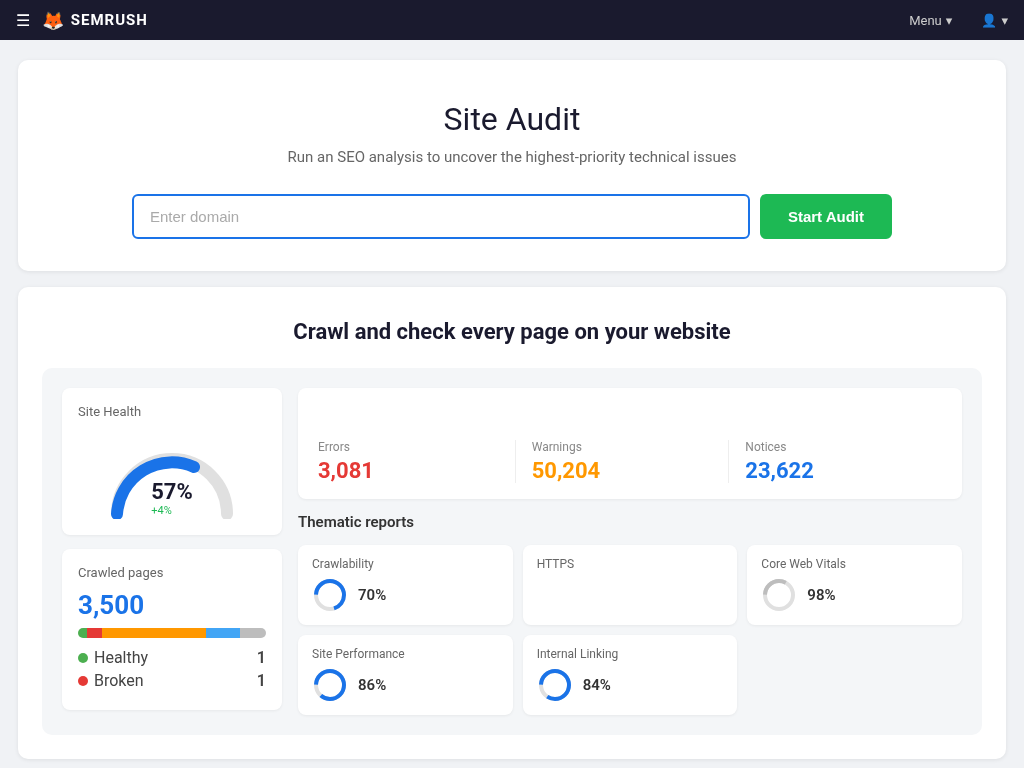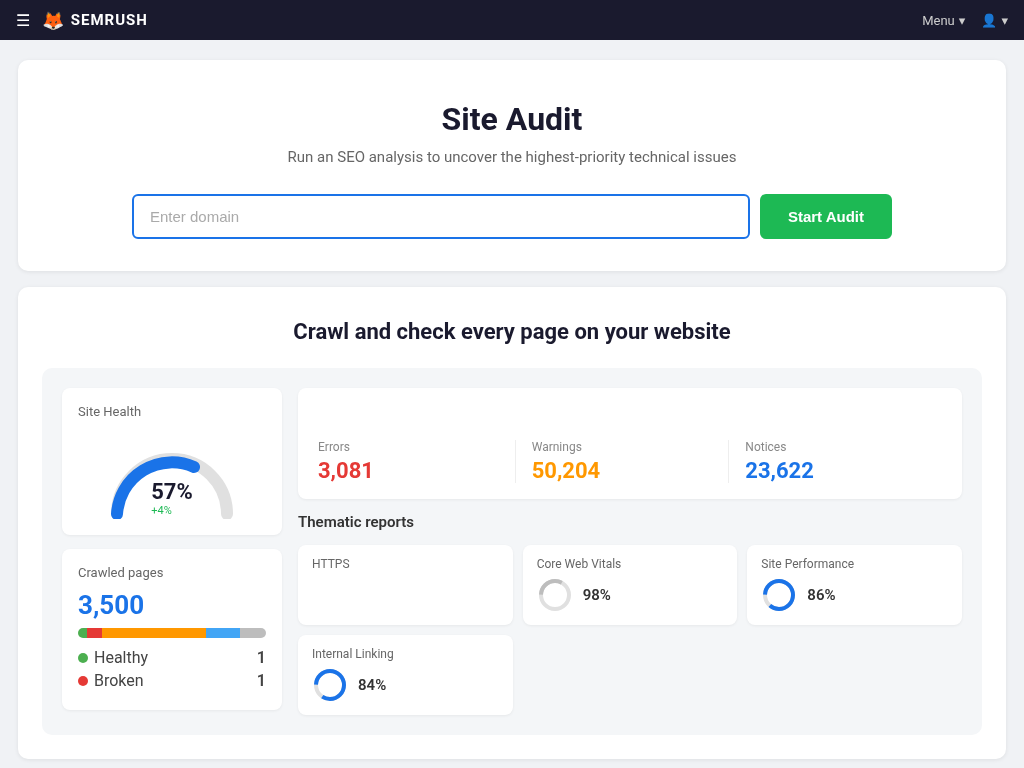--- a/index.html
+++ b/index.html
@@ -12,37 +12,37 @@
       display: flex;
       align-items: center;
       padding: 0 16px;
       justify-content: space-between;
     }
     .navbar-left { display: flex; align-items: center; gap: 12px; }
     .hamburger-icon { color: #fff; font-size: 16px; cursor: pointer; }
     .logo { display: flex; align-items: center; gap: 6px; }
     .logo-icon { color: #ff6820; font-size: 18px; }
     .logo-text { color: #fff; font-weight: 700; font-size: 15px; letter-spacing: 1px; }
-    .navbar-right { display: flex; align-items: flex-end; gap: 16px; }
+    .navbar-right { display: flex; align-items: flex-end; gap: 29px; }
     .nav-menu { color: #ccc; font-size: 13px; cursor: pointer; display: flex; align-items: center; gap: 4px; }
     .nav-user { color: #ccc; font-size: 13px; cursor: pointer; display: flex; align-items: center; gap: 4px; }
 
     
     .main-content { padding: 20px 18px; }
 
     
     .top-card {
       background: #fff;
       border-radius: 10px;
       padding: 40px 24px 32px;
       text-align: center;
       margin-bottom: 16px;
       box-shadow: 0 1px 4px rgba(0,0,0,0.08);
     }
-    .top-card h1 { font-size: 32px; font-weight: 700; color: #1a1a2e; margin-bottom: 10px; }
+    .top-card h1 { font-size: 32px; font-weight: 400; color: #1a1a2e; margin-bottom: 10px; }
     .top-card p { color: #666; font-size: 15px; margin-bottom: 28px; }
     .search-row { display: flex; gap: 10px; max-width: 760px; margin: 0 auto; }
     .domain-input {
       flex: 1;
       border: 2px solid #1a73e8;
       border-radius: 6px;
       padding: 12px 16px;
       font-size: 15px;
       color: #333;
       outline: none;
@@ -253,20 +253,30 @@
           <div class="metric-block">
             <div class="metric-label">Notices</div>
             <div class="metric-value notices">23,622</div>
           </div>
         </div>
 
         <div class="thematic-label">Thematic reports</div>
 
         <div class="reports-grid" id="reports-grid">
 
+        <div class="report-card">
+      <div class="report-title">Crawlability</div>
+      <div class="report-bottom">
+        <svg class="donut-svg" viewBox="0 0 36 36">
+          <circle cx="18" cy="18" r="14" fill="none" stroke="#e0e0e0" stroke-width="4"></circle>
+          <circle cx="18" cy="18" r="14" fill="none" stroke="#1a73e8" stroke-width="4" stroke-dasharray="61.58 26.39" stroke-dashoffset="21.99" transform="rotate(-90 18 18)"></circle>
+        </svg>
+        <span class="report-percent">70%</span>
+      </div>
+    </div>
             <div class="report-card">
       <div class="report-title">HTTPS</div>
     </div>
             <div class="report-card">
       <div class="report-title">Core Web Vitals</div>
       <div class="report-bottom">
         <svg class="donut-svg" viewBox="0 0 36 36">
           <circle cx="18" cy="18" r="14" fill="none" stroke="#e0e0e0" stroke-width="4"></circle>
           <circle cx="18" cy="18" r="14" fill="none" stroke="#bdbdbd" stroke-width="4" stroke-dasharray="29.03 58.94" stroke-dashoffset="21.99" transform="rotate(-90 18 18)"></circle>
         </svg>

